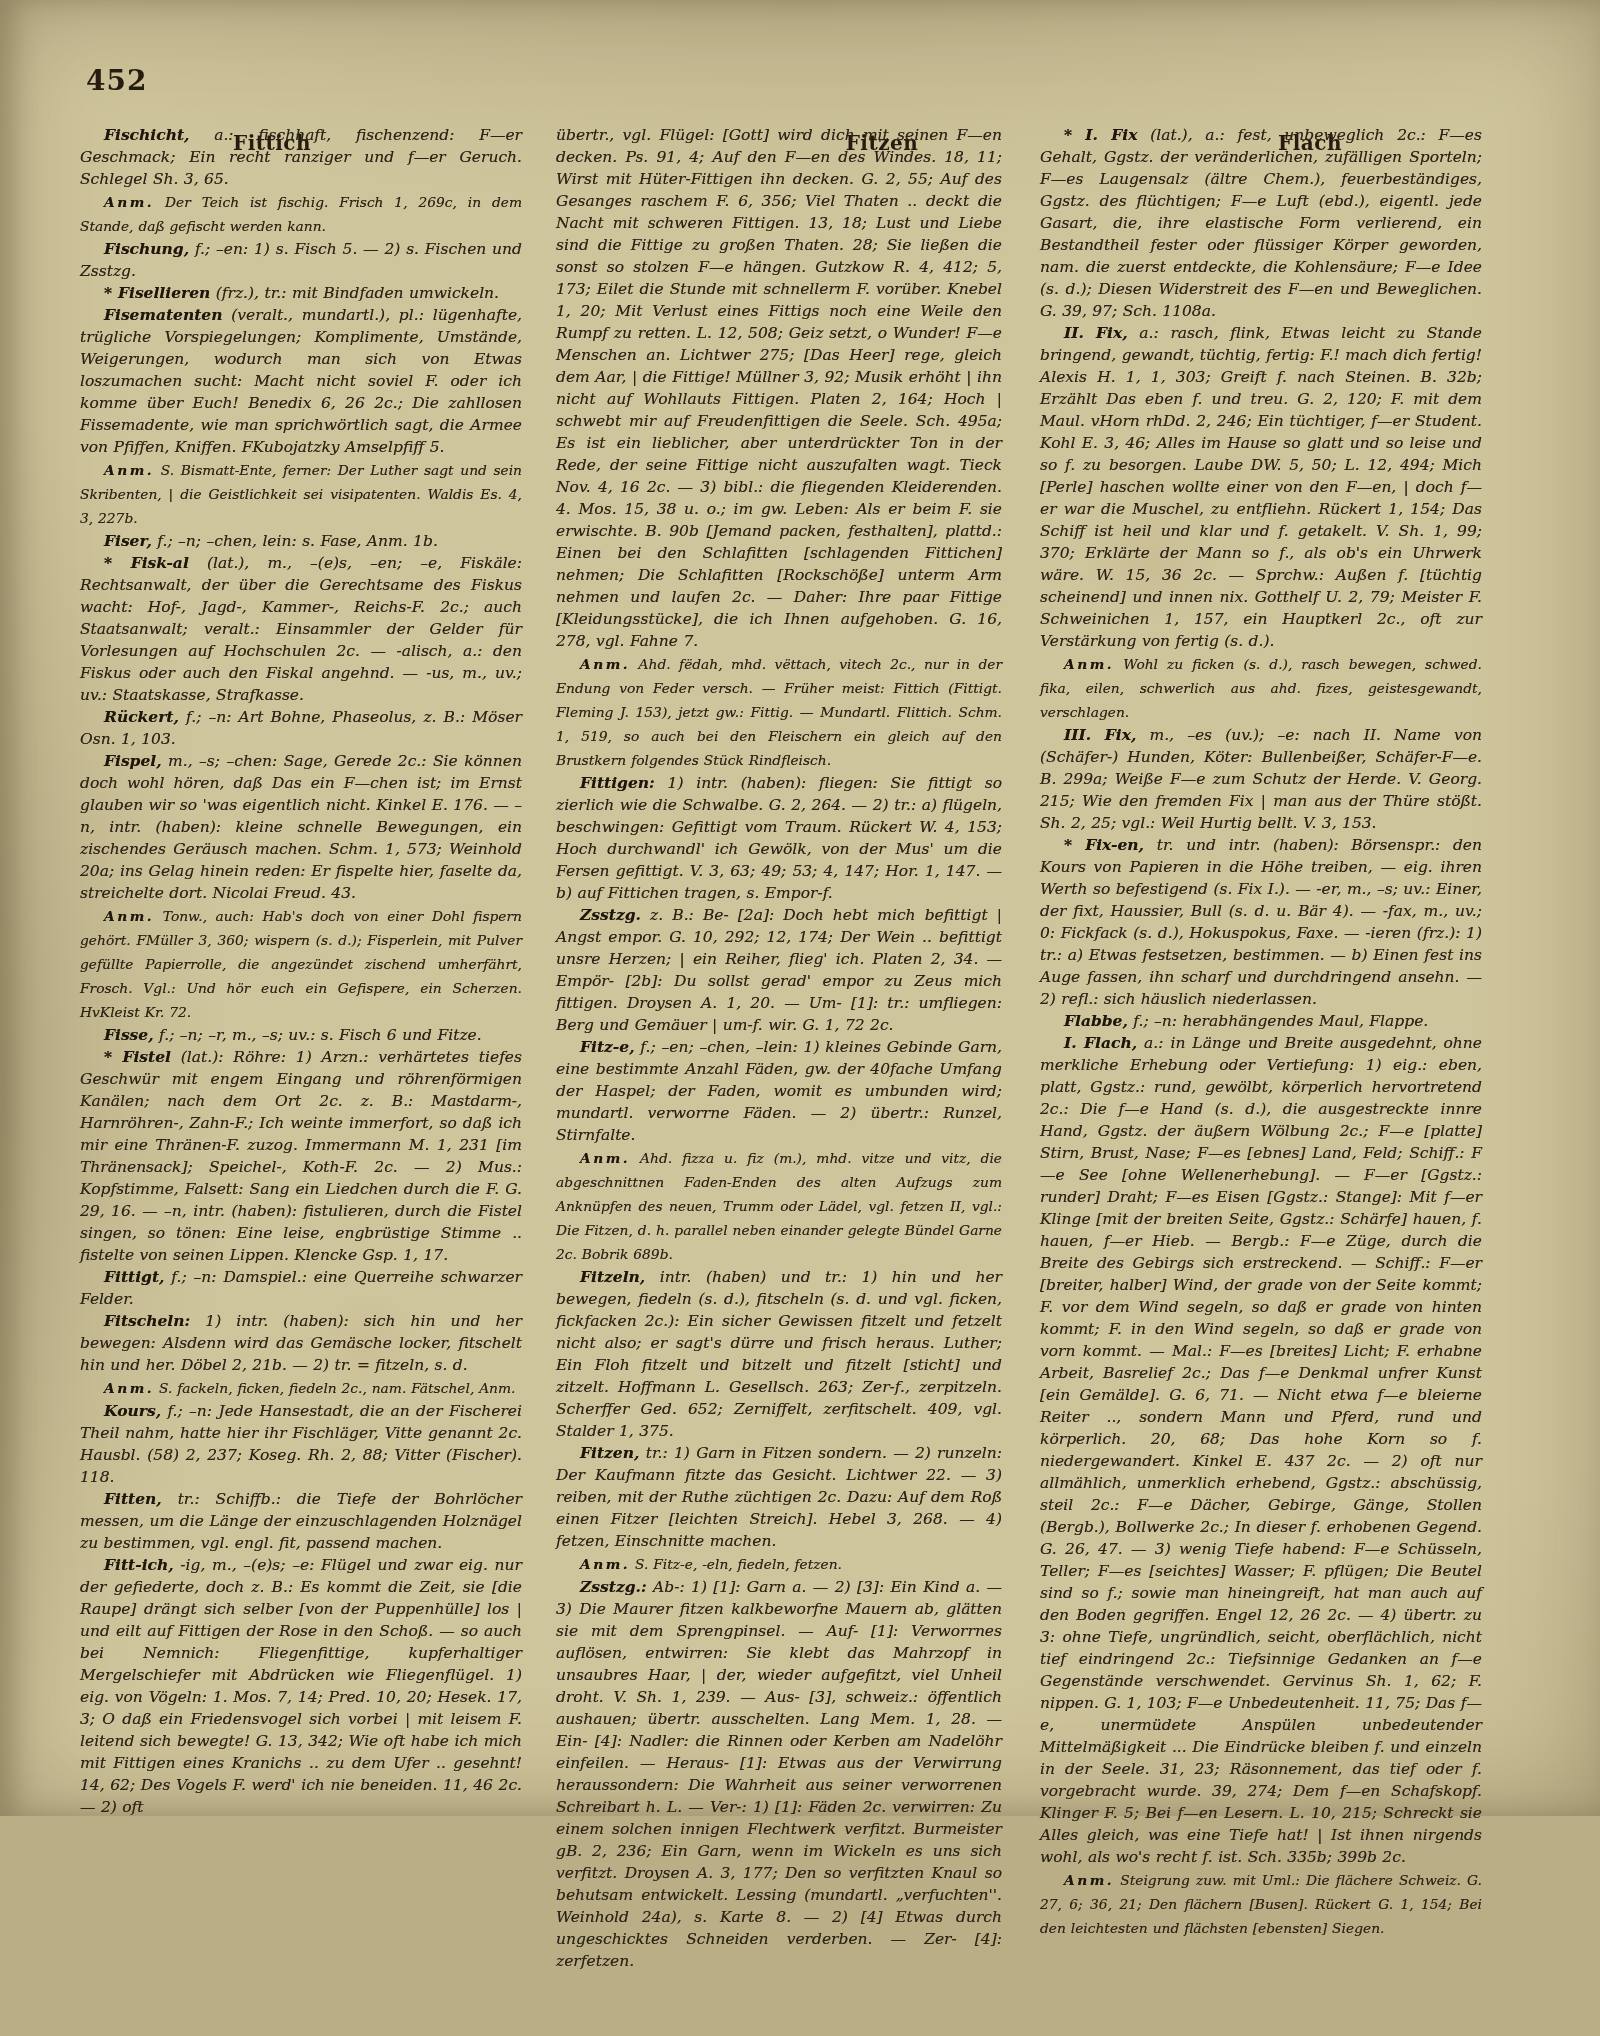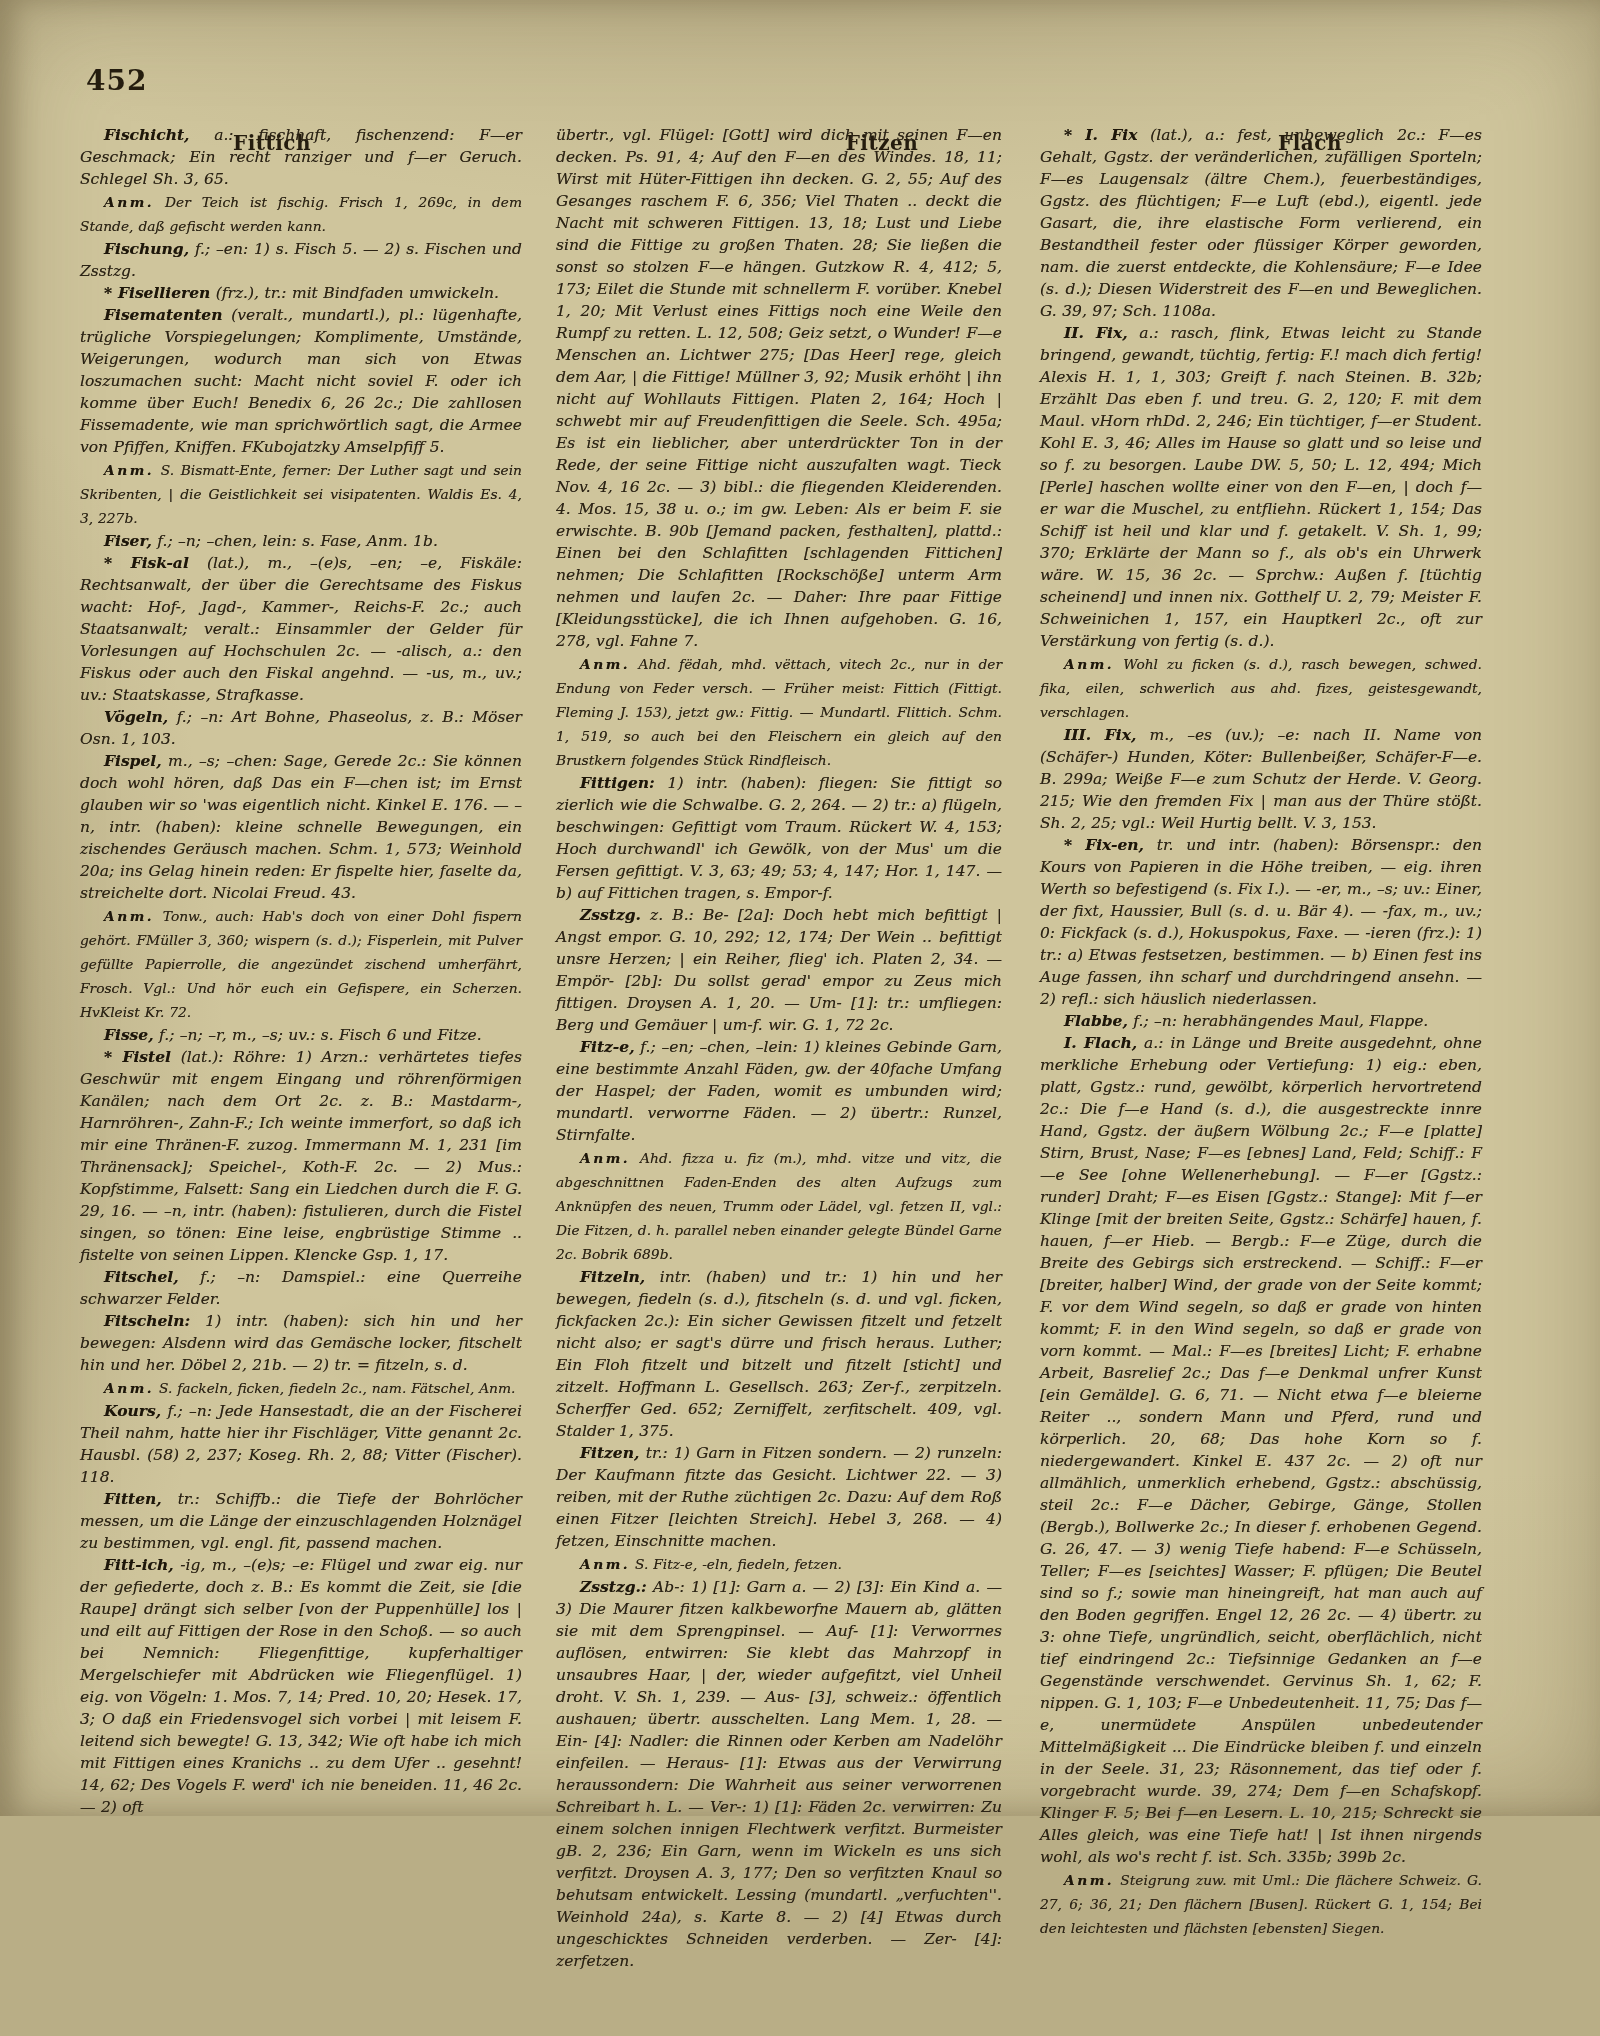--- a/index.html
+++ b/index.html
@@ -61,26 +61,26 @@
 
   <div class="col col1">
       <p class="para"><b class="head">Fischicht,</b> a.: fischhaft, fischenzend: F—er Geschmack; Ein recht ranziger und f—er Geruch. Schlegel Sh. 3, 65.</p>
       <p class="para small"><b class="head anm-head">Anm.</b> Der Teich ist fischig. Frisch 1, 269c, in dem Stande, daß gefischt werden kann.</p>
       <p class="para"><b class="head">Fischung,</b> f.; –en: 1) s. Fisch 5. — 2) s. Fischen und Zsstzg.</p>
       <p class="para"><b class="head">* Fisellieren</b> (frz.), tr.: mit Bindfaden umwickeln.</p>
       <p class="para"><b class="head">Fisematenten</b> (veralt., mundartl.), pl.: lügenhafte, trügliche Vorspiegelungen; Komplimente, Umstände, Weigerungen, wodurch man sich von Etwas loszumachen sucht: Macht nicht soviel F. oder ich komme über Euch! Benedix 6, 26 2c.; Die zahllosen Fissemadente, wie man sprichwörtlich sagt, die Armee von Pfiffen, Kniffen. FKubojatzky Amselpfiff 5.</p>
       <p class="para small"><b class="head anm-head">Anm.</b> S. Bismatt-Ente, ferner: Der Luther sagt und sein Skribenten, | die Geistlichkeit sei visipatenten. Waldis Es. 4, 3, 227b.</p>
       <p class="para"><b class="head">Fiser,</b> f.; –n; –chen, lein: s. Fase, Anm. 1b.</p>
       <p class="para"><b class="head">* Fisk-al</b> (lat.), m., –(e)s, –en; –e, Fiskäle: Rechtsanwalt, der über die Gerechtsame des Fiskus wacht: Hof-, Jagd-, Kammer-, Reichs-F. 2c.; auch Staatsanwalt; veralt.: Einsammler der Gelder für Vorlesungen auf Hochschulen 2c. — -alisch, a.: den Fiskus oder auch den Fiskal angehnd. — -us, m., uv.; uv.: Staatskasse, Strafkasse.</p>
-      <p class="para"><b class="head">Vögeln,</b> f.; –n: Art Bohne, Phaseolus, z. B.: Möser Osn. 1, 103.</p>
+      <p class="para"><b class="head">Rückert,</b> f.; –n: Art Bohne, Phaseolus, z. B.: Möser Osn. 1, 103.</p>
       <p class="para"><b class="head">Fispel,</b> m., –s; –chen: Sage, Gerede 2c.: Sie können doch wohl hören, daß Das ein F—chen ist; im Ernst glauben wir so 'was eigentlich nicht. Kinkel E. 176. — –n, intr. (haben): kleine schnelle Bewegungen, ein zischendes Geräusch machen. Schm. 1, 573; Weinhold 20a; ins Gelag hinein reden: Er fispelte hier, faselte da, streichelte dort. Nicolai Freud. 43.</p>
       <p class="para small"><b class="head anm-head">Anm.</b> Tonw., auch: Hab's doch von einer Dohl fispern gehört. FMüller 3, 360; wispern (s. d.); Fisperlein, mit Pulver gefüllte Papierrolle, die angezündet zischend umherfährt, Frosch. Vgl.: Und hör euch ein Gefispere, ein Scherzen. HvKleist Kr. 72.</p>
       <p class="para"><b class="head">Fisse,</b> f.; –n; –r, m., –s; uv.: s. Fisch 6 und Fitze.</p>
       <p class="para"><b class="head">* Fistel</b> (lat.): Röhre: 1) Arzn.: verhärtetes tiefes Geschwür mit engem Eingang und röhrenförmigen Kanälen; nach dem Ort 2c. z. B.: Mastdarm-, Harnröhren-, Zahn-F.; Ich weinte immerfort, so daß ich mir eine Thränen-F. zuzog. Immermann M. 1, 231 [im Thränensack]; Speichel-, Koth-F. 2c. — 2) Mus.: Kopfstimme, Falsett: Sang ein Liedchen durch die F. G. 29, 16. — –n, intr. (haben): fistulieren, durch die Fistel singen, so tönen: Eine leise, engbrüstige Stimme .. fistelte von seinen Lippen. Klencke Gsp. 1, 17.</p>
-      <p class="para"><b class="head">Fitschel,</b> f.; –n: Damspiel.: eine Querreihe schwarzer Felder.</p>
+      <p class="para"><b class="head">Fittigt,</b> f.; –n: Damspiel.: eine Querreihe schwarzer Felder.</p>
       <p class="para"><b class="head">Fitscheln:</b> 1) intr. (haben): sich hin und her bewegen: Alsdenn wird das Gemäsche locker, fitschelt hin und her. Döbel 2, 21b. — 2) tr. = fitzeln, s. d.</p>
       <p class="para small"><b class="head anm-head">Anm.</b> S. fackeln, ficken, fiedeln 2c., nam. Fätschel, Anm.</p>
       <p class="para"><b class="head">Kours,</b> f.; –n: Jede Hansestadt, die an der Fischerei Theil nahm, hatte hier ihr Fischläger, Vitte genannt 2c. Hausbl. (58) 2, 237; Koseg. Rh. 2, 88; Vitter (Fischer). 118.</p>
       <p class="para"><b class="head">Fitten,</b> tr.: Schiffb.: die Tiefe der Bohrlöcher messen, um die Länge der einzuschlagenden Holznägel zu bestimmen, vgl. engl. fit, passend machen.</p>
       <p class="para"><b class="head">Fitt-ich,</b> -ig, m., –(e)s; –e: Flügel und zwar eig. nur der gefiederte, doch z. B.: Es kommt die Zeit, sie [die Raupe] drängt sich selber [von der Puppenhülle] los | und eilt auf Fittigen der Rose in den Schoß. — so auch bei Nemnich: Fliegenfittige, kupferhaltiger Mergelschiefer mit Abdrücken wie Fliegenflügel. 1) eig. von Vögeln: 1. Mos. 7, 14; Pred. 10, 20; Hesek. 17, 3; O daß ein Friedensvogel sich vorbei | mit leisem F. leitend sich bewegte! G. 13, 342; Wie oft habe ich mich mit Fittigen eines Kranichs .. zu dem Ufer .. gesehnt! 14, 62; Des Vogels F. werd' ich nie beneiden. 11, 46 2c. — 2) oft</p>
     </div>
   <div class="col col2">
       <p class="para noindent">übertr., vgl. Flügel: [Gott] wird dich mit seinen F—en decken. Ps. 91, 4; Auf den F—en des Windes. 18, 11; Wirst mit Hüter-Fittigen ihn decken. G. 2, 55; Auf des Gesanges raschem F. 6, 356; Viel Thaten .. deckt die Nacht mit schweren Fittigen. 13, 18; Lust und Liebe sind die Fittige zu großen Thaten. 28; Sie ließen die sonst so stolzen F—e hängen. Gutzkow R. 4, 412; 5, 173; Eilet die Stunde mit schnellerm F. vorüber. Knebel 1, 20; Mit Verlust eines Fittigs noch eine Weile den Rumpf zu retten. L. 12, 508; Geiz setzt, o Wunder! F—e Menschen an. Lichtwer 275; [Das Heer] rege, gleich dem Aar, | die Fittige! Müllner 3, 92; Musik erhöht | ihn nicht auf Wohllauts Fittigen. Platen 2, 164; Hoch | schwebt mir auf Freudenfittigen die Seele. Sch. 495a; Es ist ein lieblicher, aber unterdrückter Ton in der Rede, der seine Fittige nicht auszufalten wagt. Tieck Nov. 4, 16 2c. — 3) bibl.: die fliegenden Kleiderenden. 4. Mos. 15, 38 u. o.; im gw. Leben: Als er beim F. sie erwischte. B. 90b [Jemand packen, festhalten], plattd.: Einen bei den Schlafitten [schlagenden Fittichen] nehmen; Die Schlafitten [Rockschöße] unterm Arm nehmen und laufen 2c. — Daher: Ihre paar Fittige [Kleidungsstücke], die ich Ihnen aufgehoben. G. 16, 278, vgl. Fahne 7.</p>
       <p class="para small"><b class="head anm-head">Anm.</b> Ahd. fëdah, mhd. vëttach, vitech 2c., nur in der Endung von Feder versch. — Früher meist: Fittich (Fittigt. Fleming J. 153), jetzt gw.: Fittig. — Mundartl. Flittich. Schm. 1, 519, so auch bei den Fleischern ein gleich auf den Brustkern folgendes Stück Rindfleisch.</p>
       <p class="para"><b class="head">Fittigen:</b> 1) intr. (haben): fliegen: Sie fittigt so zierlich wie die Schwalbe. G. 2, 264. — 2) tr.: a) flügeln, beschwingen: Gefittigt vom Traum. Rückert W. 4, 153; Hoch durchwandl' ich Gewölk, von der Mus' um die Fersen gefittigt. V. 3, 63; 49; 53; 4, 147; Hor. 1, 147. — b) auf Fittichen tragen, s. Empor-f.</p>

